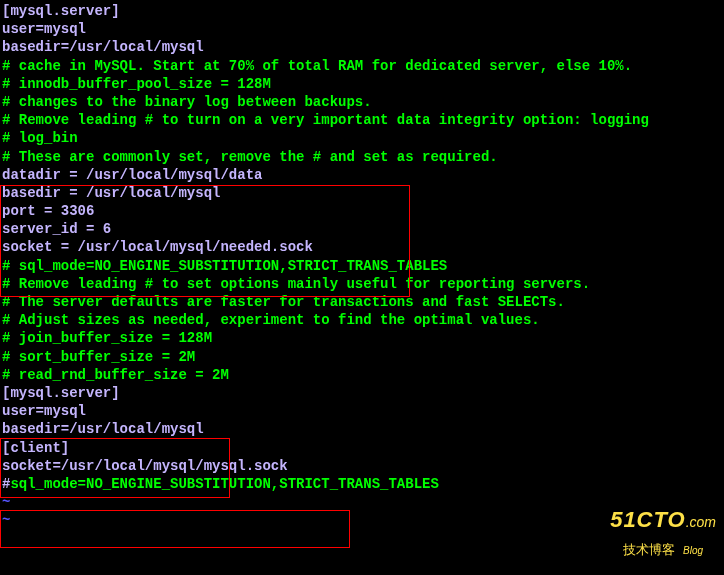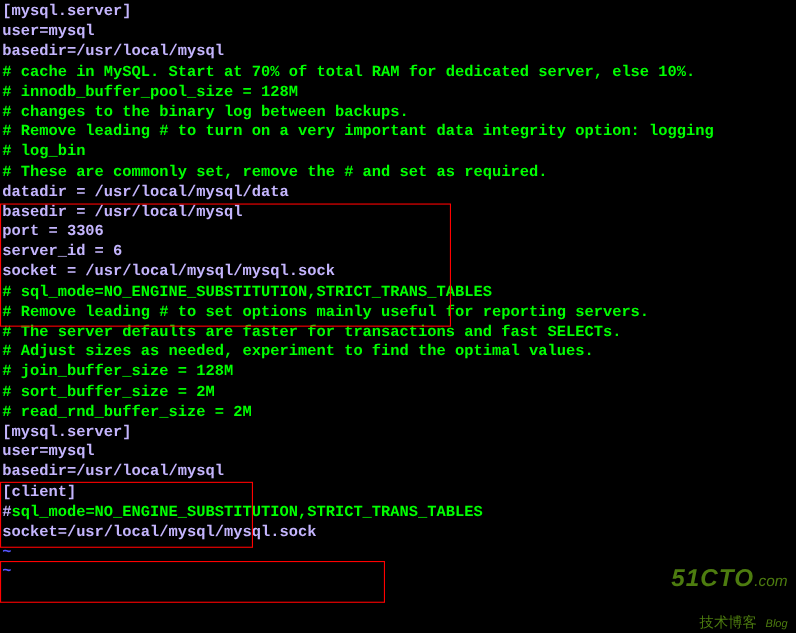--- a/index.html
+++ b/index.html
@@ -55,38 +55,38 @@
       border: 1px solid #ff0000;
       left: 0px;
       top: 510px;
       width: 350px;
       height: 38px;
       pointer-events: none;
     }
     .watermark {
       position: absolute;
       right: 8px;
-      bottom: 0;
-      color: #4d7c0f;
+      bottom: 16px;
+      color: #fde047;
       font-family: Arial, sans-serif;
-      text-align: right;
+      text-align: center;
     }
     .watermark-main {
       font-size: 22px;
       font-weight: bold;
       font-style: italic;
       letter-spacing: 1px;
     }
     .watermark-com {
       font-size: 14px;
       font-style: italic;
     }
     .watermark-sub {
       font-size: 13px;
-      margin-top: 18px;
+      margin-top: 8px;
     }
     .watermark-blog {
       font-size: 10px;
       font-style: italic;
       margin-left: 8px;
     }
   </style>
 </head>
 <body>
 
@@ -99,36 +99,36 @@
   <div class="line"></div>
   <div class="line"># changes to the binary log between backups.</div>
   <div class="line"># Remove leading # to turn on a very important data integrity option: logging</div>
   <div class="line"># log_bin</div>
   <div class="line"></div>
   <div class="line"># These are commonly set, remove the # and set as required.</div>
   <div class="line red">datadir = /usr/local/mysql/data</div>
   <div class="line red">basedir = /usr/local/mysql</div>
   <div class="line red">port = 3306</div>
   <div class="line red">server_id = 6</div>
-  <div class="line red">socket = /usr/local/mysql/mysql.sock</div>
+  <div class="line red">socket = /usr/local/mysql/needed.sock</div>
   <div class="line"># sql_mode=NO_ENGINE_SUBSTITUTION,STRICT_TRANS_TABLES</div>
   <div class="line"># Remove leading # to set options mainly useful for reporting servers.</div>
   <div class="line"># The server defaults are faster for transactions and fast SELECTs.</div>
   <div class="line"># Adjust sizes as needed, experiment to find the optimal values.</div>
   <div class="line"># join_buffer_size = 128M</div>
   <div class="line"># sort_buffer_size = 2M</div>
   <div class="line"># read_rnd_buffer_size = 2M</div>
   <div class="line"></div>
   <div class="line red">[mysql.server]</div>
   <div class="line red">user=mysql</div>
   <div class="line red">basedir=/usr/local/mysql</div>
   <div class="line"></div>
   <div class="line red">[client]</div>
+  <div class="line red">socket=/usr/local/mysql/mysql.sock</div>
   <div class="line"><span class="red">#</span><span>sql_mode=NO_ENGINE_SUBSTITUTION,STRICT_TRANS_TABLES</span></div>
-  <div class="line red">socket=/usr/local/mysql/mysql.sock</div>
   <div class="line blue">~</div>
   <div class="line blue">~</div>
 </div>
 
 <div class="box1"></div>
 <div class="box2"></div>
 <div class="box3"></div>
 
 <div class="watermark">
   <div>

